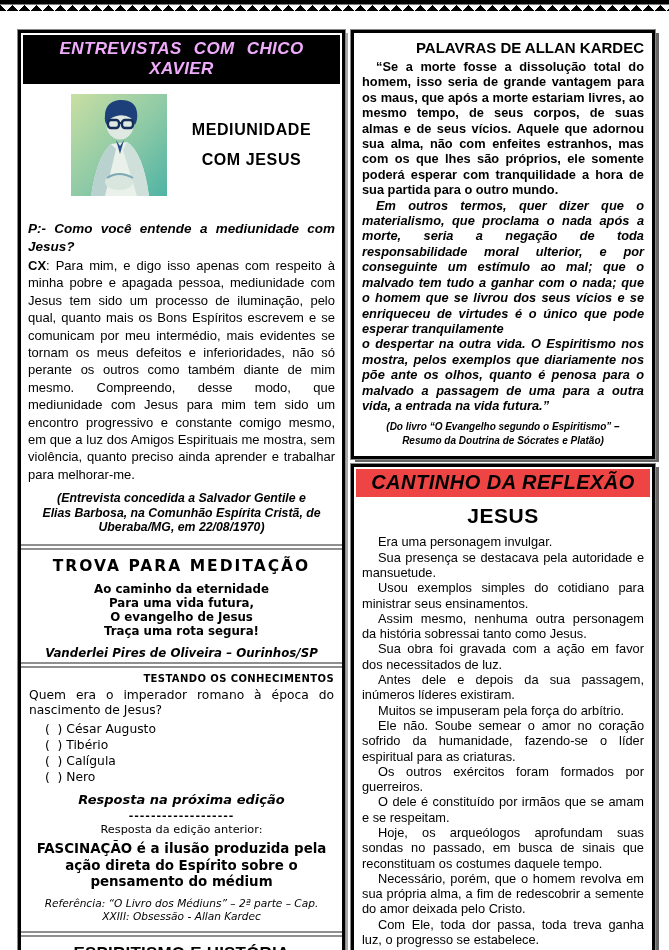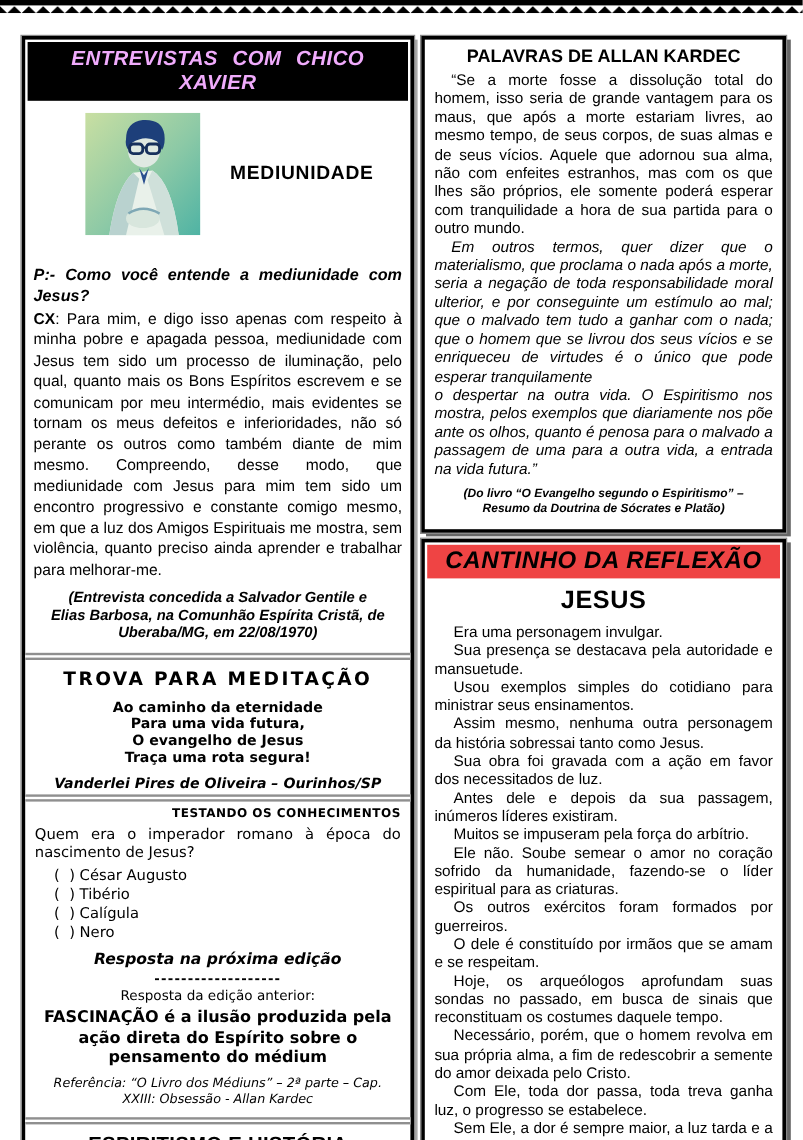--- a/index.html
+++ b/index.html
@@ -52,22 +52,22 @@
   .dashes{text-align:center;font-weight:bold;font-size:11px;letter-spacing:1px;margin:2px 0 1px;}
   .resp-prev-label{text-align:center;font-size:11.3px;margin:1px 0 5px;}
   .resp-prev{text-align:center;font-weight:bold;font-size:13.4px;line-height:16.5px;margin:0 4px;}
   .reference{text-align:center;font-style:italic;font-size:10.6px;line-height:12.8px;margin:6px 10px 2px;}
 
   .hist{padding:4px 7px 8px;}
   .hist-title{text-align:center;font-weight:bold;font-size:17px;margin:3px 0 7px;letter-spacing:.2px;}
 
   
   .kardec{padding:5px 8px 2px;}
-  .kardec-title{text-align:center;font-weight:bold;font-size:15px;margin:1px 0 3px;}
-  .kardec p{font-weight:normal;font-size:12.8px;line-height:15.4px;text-align:justify;
+  .kardec-title{text-align:right;font-weight:bold;font-size:15px;margin:1px 0 3px;}
+  .kardec p{font-weight:bold;font-size:12.8px;line-height:15.4px;text-align:justify;
             margin:0;text-indent:14px;}
   .kardec p.ital{font-style:italic;}
   .kardec p.noindent{text-indent:0;}
   .kardec-src{font-weight:bold;font-style:italic;font-size:10px;line-height:13.5px;
               text-align:center;margin:7px 4px 7px;}
 
   .cant-bar{margin:2px;background:#ef4444;text-align:center;font-weight:bold;
             font-style:italic;font-size:20px;padding:2px 0 3px;letter-spacing:.5px;}
   .jesus-title{text-align:center;font-weight:bold;font-size:21px;margin:7px 0 6px;letter-spacing:.5px;}
   .cant-body{padding:0 8px;}
@@ -101,20 +101,21 @@
         <path d="M34 22 Q34 8 48 6 Q64 5 66 18 Q67 26 64 31 L60 24 Q50 18 39 25 L36 31 Q33 27 34 22 Z" fill="#1d3f7a"></path>
         <rect x="37" y="26" width="11" height="8" rx="3" fill="none" stroke="#16305c" stroke-width="2.4"></rect>
         <rect x="51" y="26" width="11" height="8" rx="3" fill="none" stroke="#16305c" stroke-width="2.4"></rect>
         <line x1="48" y1="29" x2="51" y2="29" stroke="#16305c" stroke-width="2"></line>
         <path d="M45 46 L49 52 L53 46 L49 60 Z" fill="#2a4f8f"></path>
         <ellipse cx="48" cy="88" rx="14" ry="8" fill="#d8e6dd"></ellipse>
         <path d="M36 84 Q48 76 62 84" fill="none" stroke="#7fa8b5" stroke-width="2"></path>
       </svg>
       <div class="intro-title">
         <div>MEDIUNIDADE</div>
+        <div>COM JESUS</div>
       </div>
     </div>
 
     <div class="qa">
       <p class="q">P:- Como você entende a mediunidade com Jesus?</p>
       <p class="a"><b>CX</b><span>: Para mim, e digo isso apenas com respeito à minha pobre e apagada pessoa, mediunidade com Jesus tem sido um processo de iluminação, pelo qual, quanto mais os Bons Espíritos escrevem e se comunicam por meu intermédio, mais evidentes se tornam os meus defeitos e inferioridades, não só perante os outros como também diante de mim mesmo. Compreendo, desse modo, que mediunidade com Jesus para mim tem sido um encontro progressivo e constante comigo mesmo, em que a luz dos Amigos Espirituais me mostra, sem violência, quanto preciso ainda aprender e trabalhar para melhorar-me.</span></p>
       <p class="credit">(Entrevista concedida a Salvador Gentile e Elias Barbosa, na Comunhão Espírita Cristã, de Uberaba/MG, em 22/08/1970)</p>
     </div>
 
     <hr class="rule">

